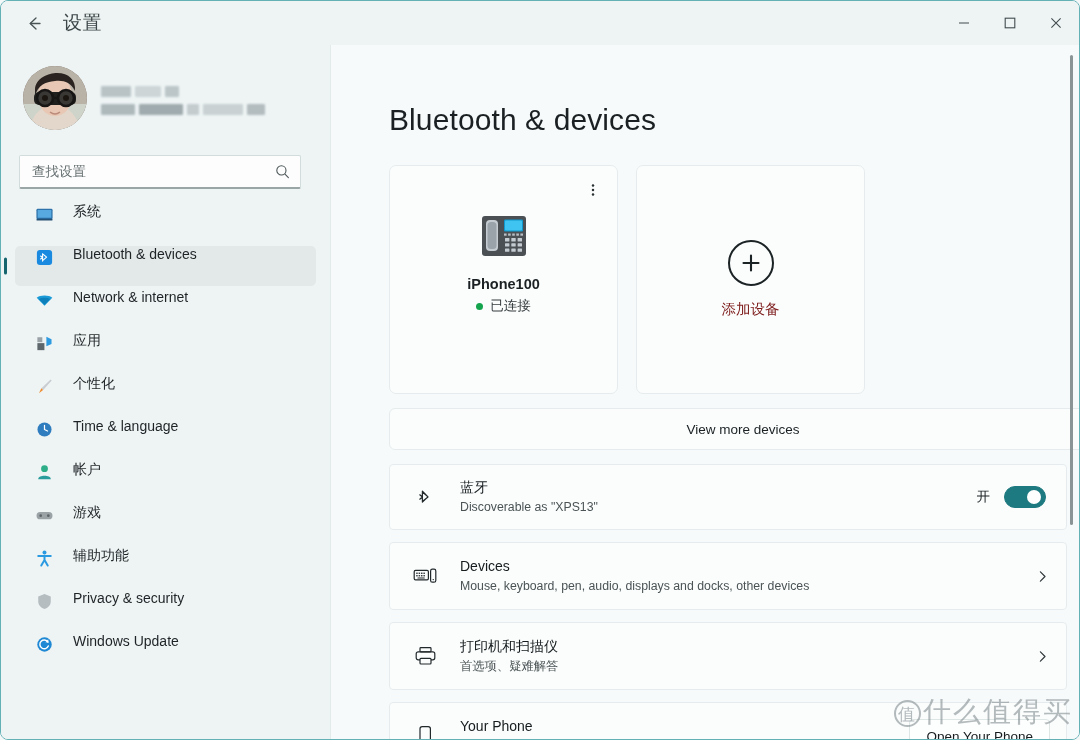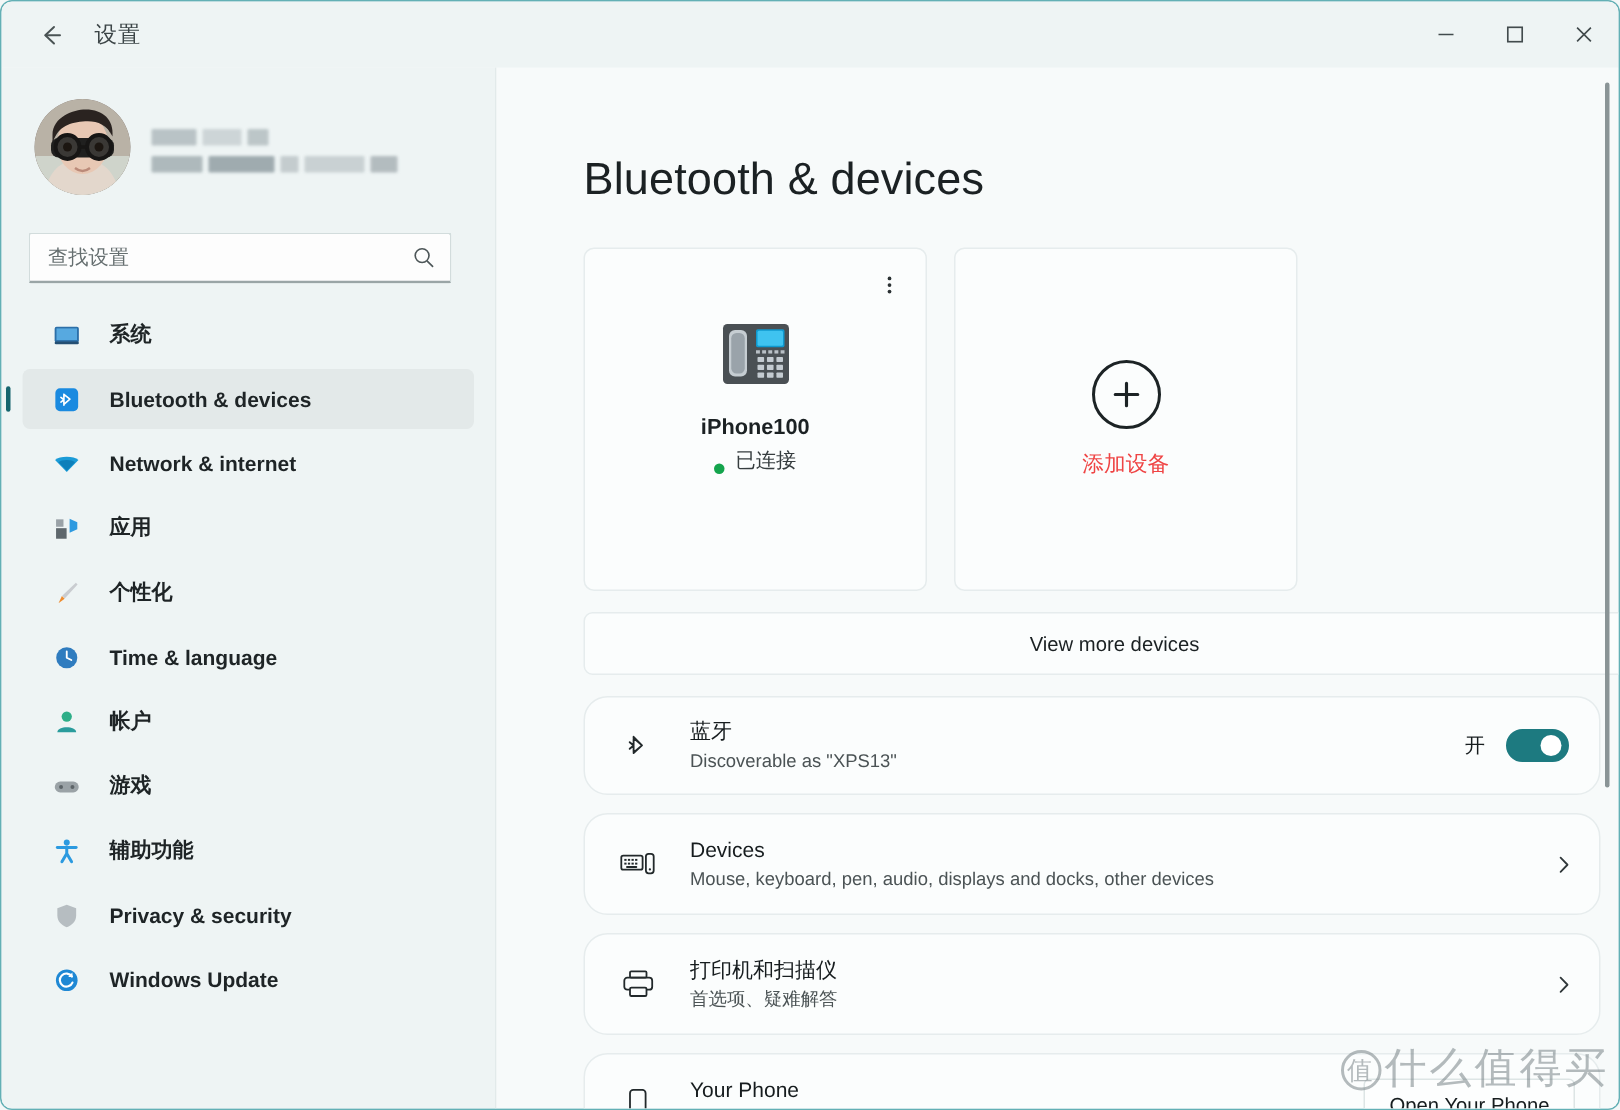--- a/index.html
+++ b/index.html
@@ -36,21 +36,21 @@
   }
   .back-btn {
     width: 34px; height: 30px;
     margin-left: 16px;
     display: flex; align-items: center; justify-content: center;
     color: #4a5354;
     border-radius: 4px;
   }
   .app-title {
     margin-left: 12px;
-    font-size: 15px;
+    font-size: 19px;
     color: #3c4547;
     letter-spacing: .5px;
   }
   .win-controls {
     margin-left: auto;
     display: flex;
     height: 44px;
   }
   .win-btn {
     width: 46px; height: 44px;
@@ -138,27 +138,26 @@
   }
   .search-input::placeholder { color: #666f70; opacity: 1; }
   .search-ico { color: #4d5658; display: flex; align-items: center; }
 
   .nav {
     margin-top: 14px;
     padding: 0 14px 0 14px;
   }
   .nav-item {
     display: flex;
-    align-items: center;
+    align-items: flex-start;
     height: 40px;
     border-radius: 5px;
     padding-left: 18px;
     position: relative;
     margin-bottom: 3px;
-    font-weight: bold;
   }
   .nav-item.active { background: #e3e9e9; }
   .nav-item.active::before {
     content: "";
     position: absolute;
     left: -11px;
     top: 50%;
     transform: translateY(-50%);
     width: 3px;
     height: 17px;
@@ -223,40 +222,40 @@
     margin-top: 12px;
     font-size: 14.5px;
     color: #1b2123;
     font-weight: bold;
   }
   .dev-status {
     margin-top: 5px;
     font-size: 13.5px;
     color: #363d3f;
     display: flex;
-    align-items: flex-end;
+    align-items: center;
     gap: 7px;
   }
   .dot {
     width: 7px; height: 7px;
     border-radius: 50%;
     background: #14a44d;
     display: inline-block;
   }
   .add-card {
     justify-content: center;
   }
   .plus-circle {
     width: 46px; height: 46px;
     border: 2px solid #1c2325;
     border-radius: 50%;
     display: flex; align-items: center; justify-content: center;
     margin-bottom: 14px;
   }
-  .add-label { font-size: 14.5px; color: #ef4444; }
+  .add-label { font-size: 14.5px; color: #7f1d1d; }
 
   .view-more {
     margin-top: 14px;
     width: 708px;
     height: 42px;
     background: #fbfdfd;
     border: 1px solid #e6eced;
     border-radius: 6px;
     display: flex;
     align-items: center;
@@ -264,21 +263,21 @@
     font-size: 13.5px;
     color: #1b2123;
   }
 
   .row-card {
     margin-top: 12px;
     width: 678px;
     min-height: 68px;
     background: #fbfdfd;
     border: 1px solid #e6eced;
-    border-radius: 16px;
+    border-radius: 4px;
     display: flex;
     align-items: center;
     padding: 0 16px 0 20px;
   }
   .row-ico {
     width: 30px; height: 30px;
     flex: 0 0 30px;
     display: flex; align-items: center; justify-content: center;
     margin-right: 20px;
     color: #22292b;

